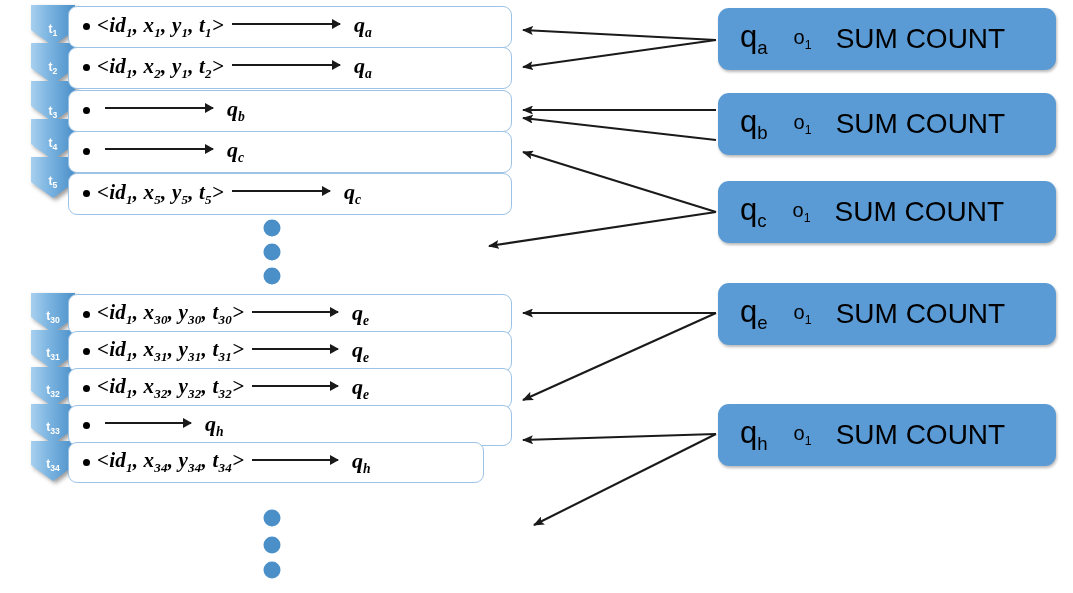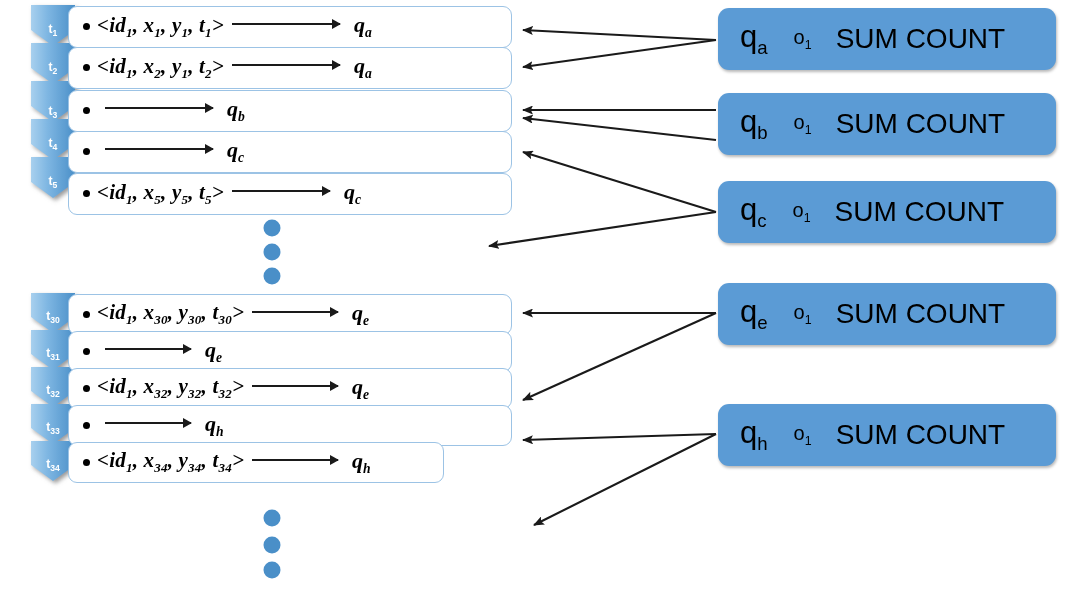--- a/index.html
+++ b/index.html
@@ -247,20 +247,21 @@
       <span class="bullet"></span>
       <span class="tuple">&lt;<i>id</i><sub>1</sub>, <i>x</i><sub>30</sub>, <i>y</i><sub>30</sub>, <i>t</i><sub>30</sub>&gt;</span>
       <span class="inline-arrow" style="width:86px;"></span>
       <span class="qlabel"><span>q</span><sub>e</sub></span>
     </div>
   </div>
 
   <div class="row-box" style="left:68px;top:331px;width:444px;height:41px;">
     <div class="row-inner">
       <span class="bullet"></span>
+      <span class="tuple">&lt;<i>id</i><sub>1</sub>, <i>x</i><sub>31</sub>, <i>y</i><sub>31</sub>, <i>t</i><sub>31</sub>&gt;</span>
       <span class="inline-arrow" style="width:86px;"></span>
       <span class="qlabel"><span>q</span><sub>e</sub></span>
     </div>
   </div>
 
   <div class="row-box" style="left:68px;top:368px;width:444px;height:41px;">
     <div class="row-inner">
       <span class="bullet"></span>
       <span class="tuple">&lt;<i>id</i><sub>1</sub>, <i>x</i><sub>32</sub>, <i>y</i><sub>32</sub>, <i>t</i><sub>32</sub>&gt;</span>
       <span class="inline-arrow" style="width:86px;"></span>
@@ -269,21 +270,21 @@
   </div>
 
   <div class="row-box" style="left:68px;top:405px;width:444px;height:41px;">
     <div class="row-inner">
       <span class="bullet"></span>
       <span class="inline-arrow" style="width:86px;"></span>
       <span class="qlabel"><span>q</span><sub>h</sub></span>
     </div>
   </div>
 
-  <div class="row-box" style="left:68px;top:442px;width:376px;height:41px;">
+  <div class="row-box" style="left:68px;top:442px;width:416px;height:41px;">
     <div class="row-inner">
       <span class="bullet"></span>
       <span class="tuple">&lt;<i>id</i><sub>1</sub>, <i>x</i><sub>34</sub>, <i>y</i><sub>34</sub>, <i>t</i><sub>34</sub>&gt;</span>
       <span class="inline-arrow" style="width:86px;"></span>
       <span class="qlabel"><span>q</span><sub>h</sub></span>
     </div>
   </div>
 
   <div class="qbox" style="left:718px;top:8px;width:338px;height:62px;">
     <span class="qb-q"><span>q</span><sub>a</sub></span>

